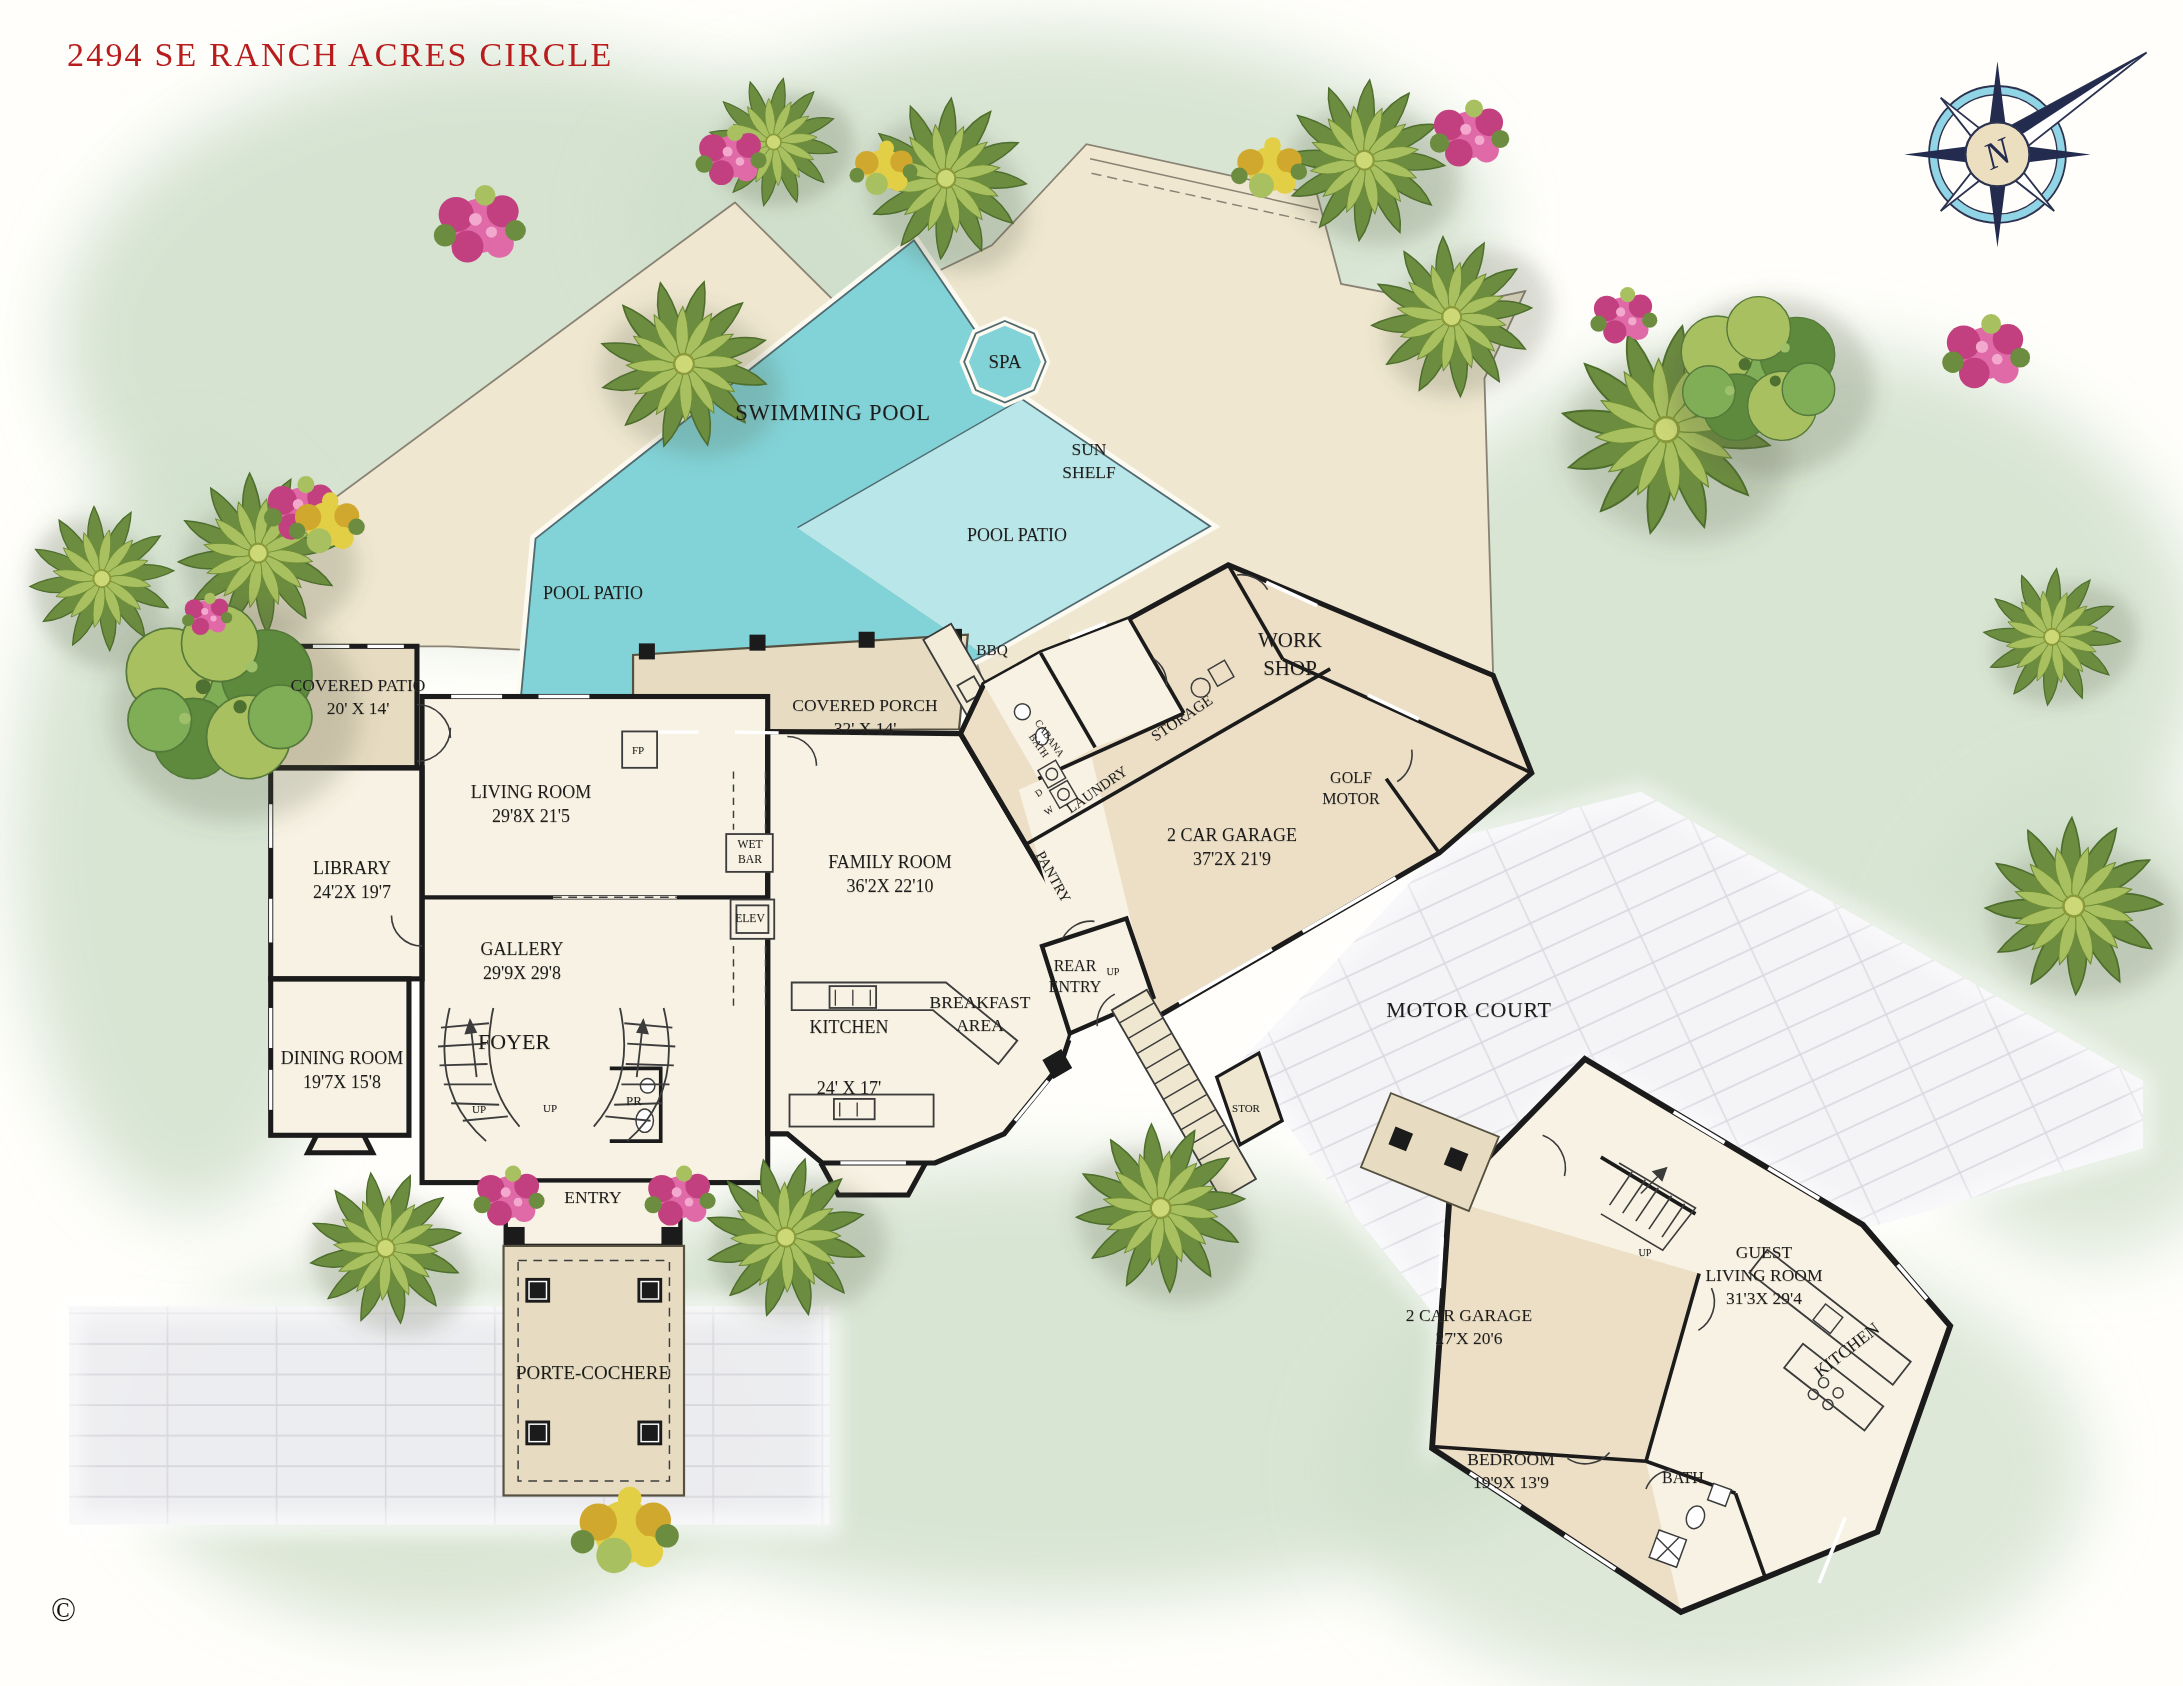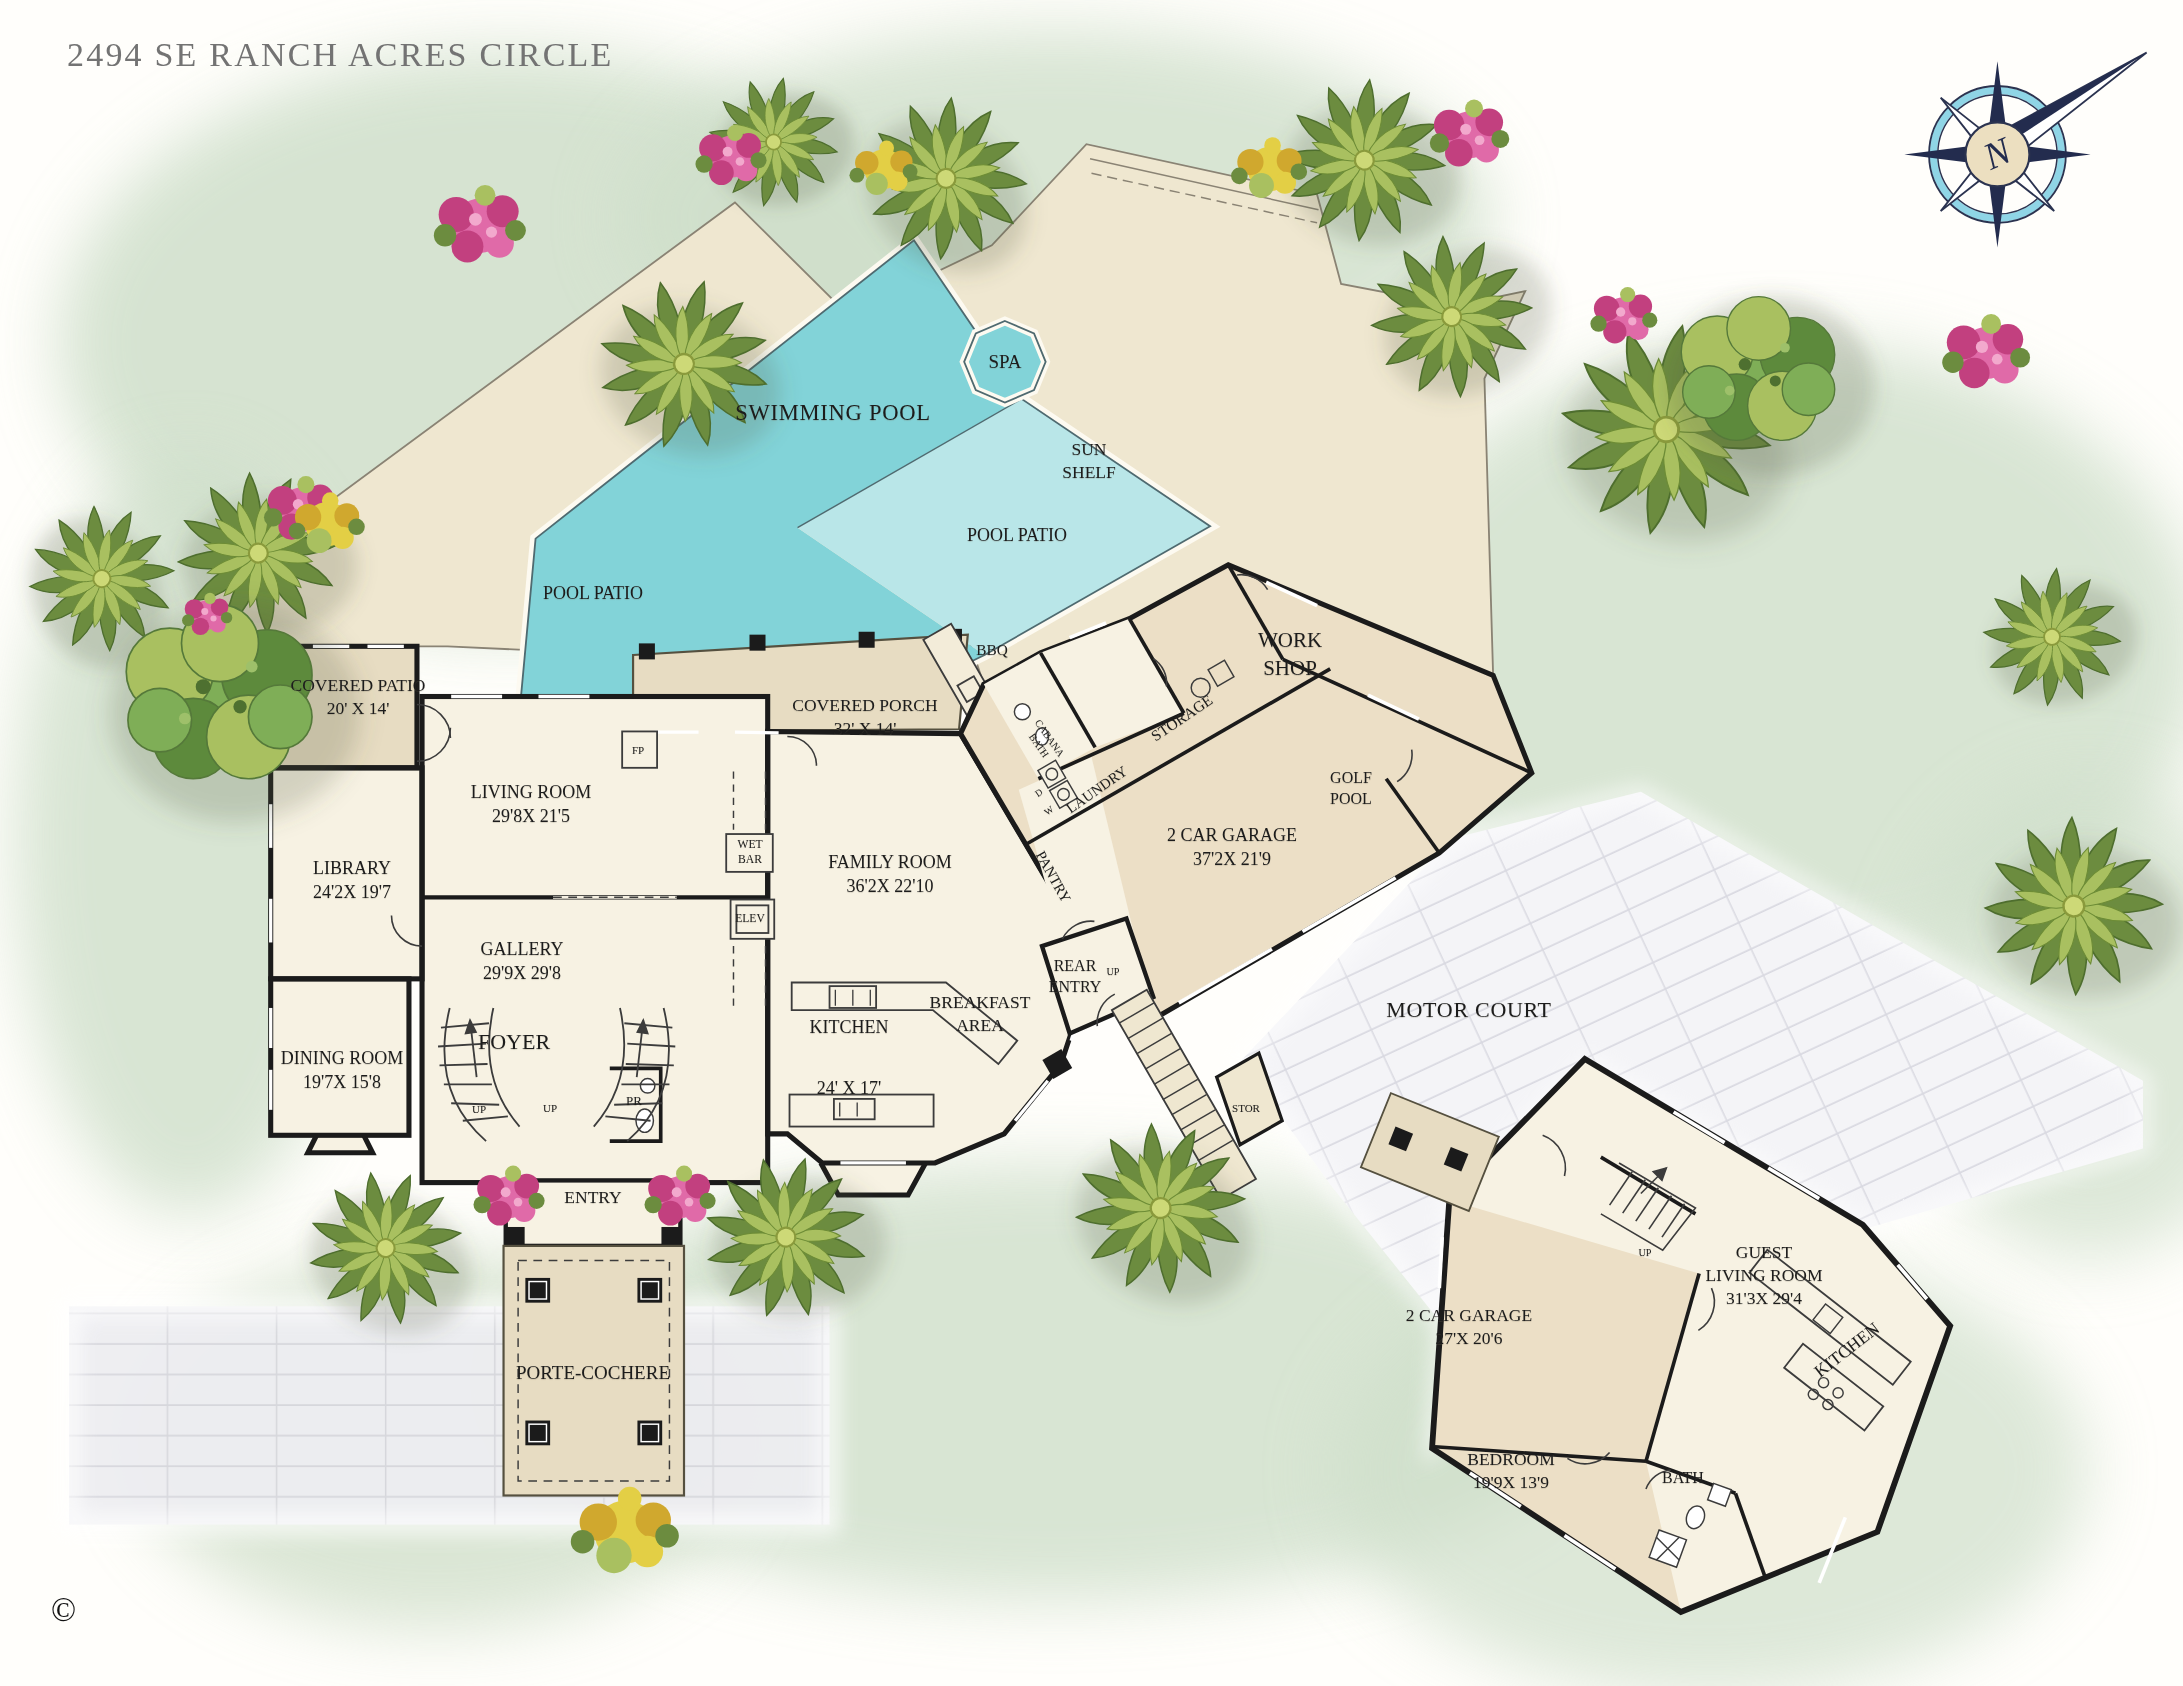--- a/index.html
+++ b/index.html
@@ -2,21 +2,21 @@
 <html style="--wall: #1b1b1b; --line: #3c3c3c; --text: #1c1c1c; --lawn: #cfdfca; --lawn2: #c2d6bb; --patio: #efe7d0; --patioDark: #e7dcc2; --floor: #f7f2e3; --tan: #ecdfc6; --pool: #82d3d8; --shelf: #b9e6e8; --poolLine: #4f6a70; --court: #f4f4f7; --courtLine: #d9d9e1; --drive: #ededf1; --driveLine: #d6d6dc; --navy: #232c4e; --ring: #8fd5e6; --cream: #ecdfc0; --green1: #8aa84e; --green2: #a9c060; --green3: #6c8c3f; --bush: #7fae57; --bushDark: #5d8a3c; --pink: #e06aa8; --pinkDeep: #c2407f; --yellow: #e3cf45; --yellowDeep: #d0a82e;font-size:11.6px"><head>
 <meta charset="utf-8">
 <style>
   html,body{margin:0;padding:0;background:#fff;}
   .stage{position:relative;width:2183px;height:1687px;background:#fffefb;overflow:hidden;
          font-family:"Liberation Serif","DejaVu Serif",serif;}
   svg.plan{position:absolute;left:0;top:0;}
   .labels{position:absolute;left:0;top:0;width:100%;height:100%;pointer-events:none;}
   .lbl{position:absolute;color:#1c1c1c;white-space:pre-line;text-align:center;line-height:1.32;
        transform:translate(-50%,-50%);text-shadow:0 0.7px 0.7px rgba(120,110,90,.25);}
-  .page-title{position:absolute;left:67px;top:36px;font-size:34px;letter-spacing:2.2px;color:#737373;}
+  .page-title{position:absolute;left:67px;top:36px;font-size:34px;letter-spacing:2.2px;color:#b91c1c;}
   .copyright{position:absolute;left:51px;top:1592px;font-size:33px;color:#111;}
 </style>
 </head>
 <body>
 
 <div class="stage">
 
 <svg class="plan" width="2183" height="1687" viewBox="0 0 3000 2318">
   <defs>
     <filter id="soft" x="-40%" y="-40%" width="180%" height="180%">
@@ -529,21 +529,21 @@
       <div class="lbl" style="left: 1044px; top: 742px; font-size: 10.2px; transform: translate(-50%, -50%) rotate(55deg);">CABANA
 BATH</div>
       <div class="lbl" style="left: 1097px; top: 790px; font-size: 14.6px; transform: translate(-50%, -50%) rotate(-35deg);">LAUNDRY</div>
       <div class="lbl" style="left: 1039px; top: 793px; font-size: 9.5px; transform: translate(-50%, -50%) rotate(-35deg);">D</div>
       <div class="lbl" style="left: 1049px; top: 811px; font-size: 9.5px; transform: translate(-50%, -50%) rotate(-35deg);">W</div>
       <div class="lbl" style="left: 1053px; top: 877px; font-size: 14.6px; transform: translate(-50%, -50%) rotate(61deg);">PANTRY</div>
       <div class="lbl" style="left: 1182px; top: 718px; font-size: 15.3px; transform: translate(-50%, -50%) rotate(-34deg);">STORAGE</div>
       <div class="lbl" style="left: 1290px; top: 655px; font-size: 21px; transform: translate(-50%, -50%) rotate(0deg);">WORK
 SHOP</div>
       <div class="lbl" style="left: 1351px; top: 788px; font-size: 16px; transform: translate(-50%, -50%) rotate(0deg);">GOLF
-POOL</div>
+MOTOR</div>
       <div class="lbl" style="left: 1232px; top: 848px; font-size: 18px; transform: translate(-50%, -50%) rotate(0deg);">2 CAR GARAGE
 37'2X 21'9</div>
       <div class="lbl" style="left: 1075px; top: 976px; font-size: 16px; transform: translate(-50%, -50%) rotate(0deg);">REAR
 ENTRY</div>
       <div class="lbl" style="left: 1113px; top: 972px; font-size: 10.2px; transform: translate(-50%, -50%) rotate(0deg);">UP</div>
       <div class="lbl" style="left: 1246px; top: 1108px; font-size: 11px; transform: translate(-50%, -50%) rotate(0deg);">STOR</div>
       <div class="lbl" style="left: 1469px; top: 1010px; font-size: 22px; letter-spacing: 0.7px; transform: translate(-50%, -50%) rotate(0deg);">MOTOR COURT</div>
       <div class="lbl" style="left: 1764px; top: 1276px; font-size: 17.5px; transform: translate(-50%, -50%) rotate(0deg);">GUEST
 LIVING ROOM
 31'3X 29'4</div>

